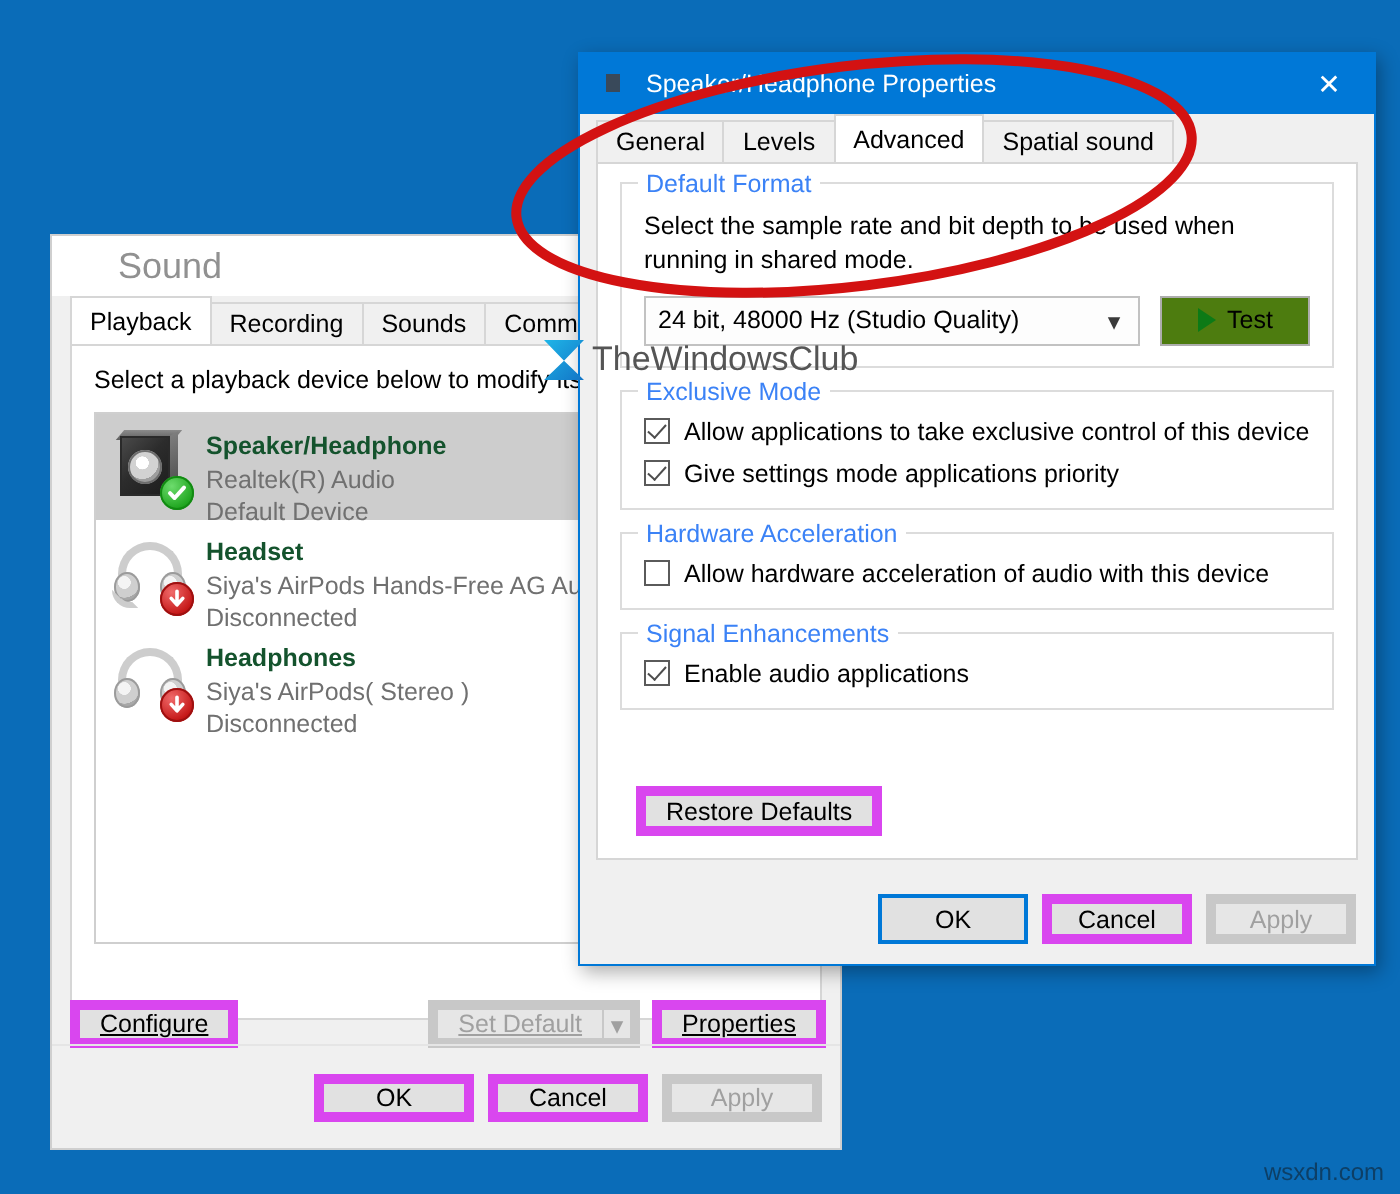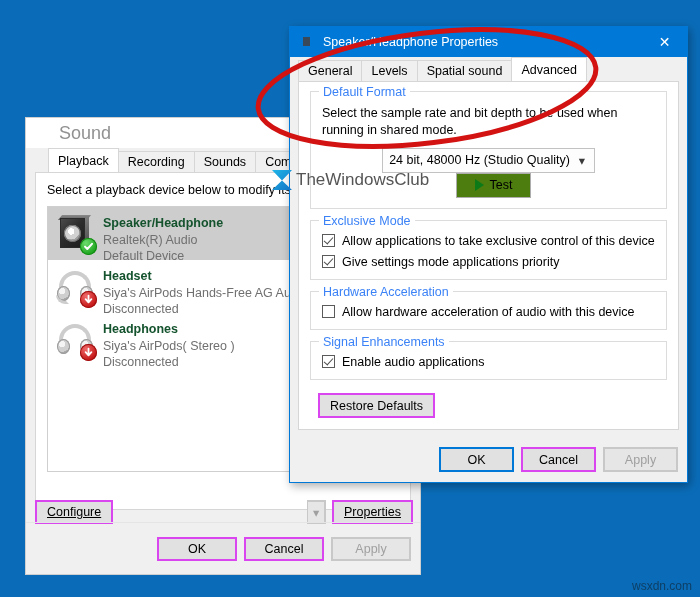--- a/index.html
+++ b/index.html
@@ -75,21 +75,21 @@
     border-radius: 50%;
     box-shadow: inset 0 0 0 1px #9a9a9a;
     opacity: .85;
   }
 
   
   .tabstrip {
     display: flex;
     align-items: flex-end;
     height: 24px;
-    padding-left: 22px;
+    padding-left: 9px;
     box-sizing: border-box;
   }
   .tab {
     height: 21px;
     line-height: 21px;
     padding: 0 9px;
     font-size: 12.5px;
     border: 1px solid #d6d6d6;
     border-bottom: none;
     background: #f0f0f0;
@@ -213,21 +213,21 @@
   .badge.ok   { background: radial-gradient(circle at 35% 30%, #6ddc6d, #1ea51e 70%); box-shadow: inset 0 0 0 1px #128a12; }
   .badge.down { background: radial-gradient(circle at 35% 30%, #f06a6a, #c41616 70%); box-shadow: inset 0 0 0 1px #9e1010; }
   .badge svg { display: block; }
 
   
   .btn {
     height: 24px;
     min-width: 74px;
     padding: 0 10px;
     background: #e1e1e1;
-    border: 2px solid #d946ef;
+    border: 5px solid #d946ef;
     font-family: "Liberation Sans", sans-serif;
     font-size: 12.5px;
     color: #000;
     box-sizing: border-box;
     display: inline-flex;
     align-items: center;
     justify-content: center;
     white-space: nowrap;
   }
   .btn.disabled { color: #a0a0a0; border-color: #c8c8c8; background: #e6e6e6; }
@@ -313,21 +313,21 @@
   .group > .legend {
     position: absolute;
     top: -7px; left: 8px;
     background: #ffffff;
     padding: 0 4px;
     font-size: 12.5px;
     color: #3b82f6;
   }
   .hint { font-size: 12.5px; line-height: 1.34; margin-bottom: 9px; }
 
-  .formatrow { display: flex; align-items: center; flex-direction: column; }
+  .formatrow { display: flex; align-items: center; }
   .combo {
     flex: 1 1 auto;
     height: 25px;
     background: #fdfdfd;
     border: 1px solid #c2c2c2;
     box-sizing: border-box;
     display: flex;
     align-items: center;
     padding-left: 6px;
     font-size: 12.5px;
@@ -520,20 +520,23 @@
 
     </div>
   </div>
 
   <div id="sound-actions">
     <button class="btn">
         <u>Configure</u>
       </button>
     <span class="spacer"></span>
     <span class="split">
+      <button class="btn disabled main">
+          <u>Set Default</u>
+        </button>
       <button class="btn disabled arrow">▾</button>
     </span>
     <button class="btn">
         <u>Properties</u>
       </button>
   </div>
 
   <div id="sound-footer">
     <button class="btn">OK</button>
     <button class="btn">Cancel</button>
@@ -549,22 +552,22 @@
       <span class="props-title-icon"></span>
     </span>
     <span class="title-text">Speaker/Headphone Properties</span>
     <span style="flex:1 1 auto"></span>
     <span class="winbtn">✕</span>
   </div>
 
   <div class="tabstrip">
     <div class="tab">General</div>
     <div class="tab">Levels</div>
+    <div class="tab active">Advanced</div>
     <div class="tab">Spatial sound</div>
-    <div class="tab active">Advanced</div>
   </div>
 
   <div class="tabpanel">
 
     <div class="group">
       <span class="legend">Default Format</span>
       <div class="hint">Select the sample rate and bit depth to be used when running in shared mode.</div>
       <div class="formatrow">
         <div class="combo">
           <span>24 bit, 48000 Hz (Studio Quality)</span>

